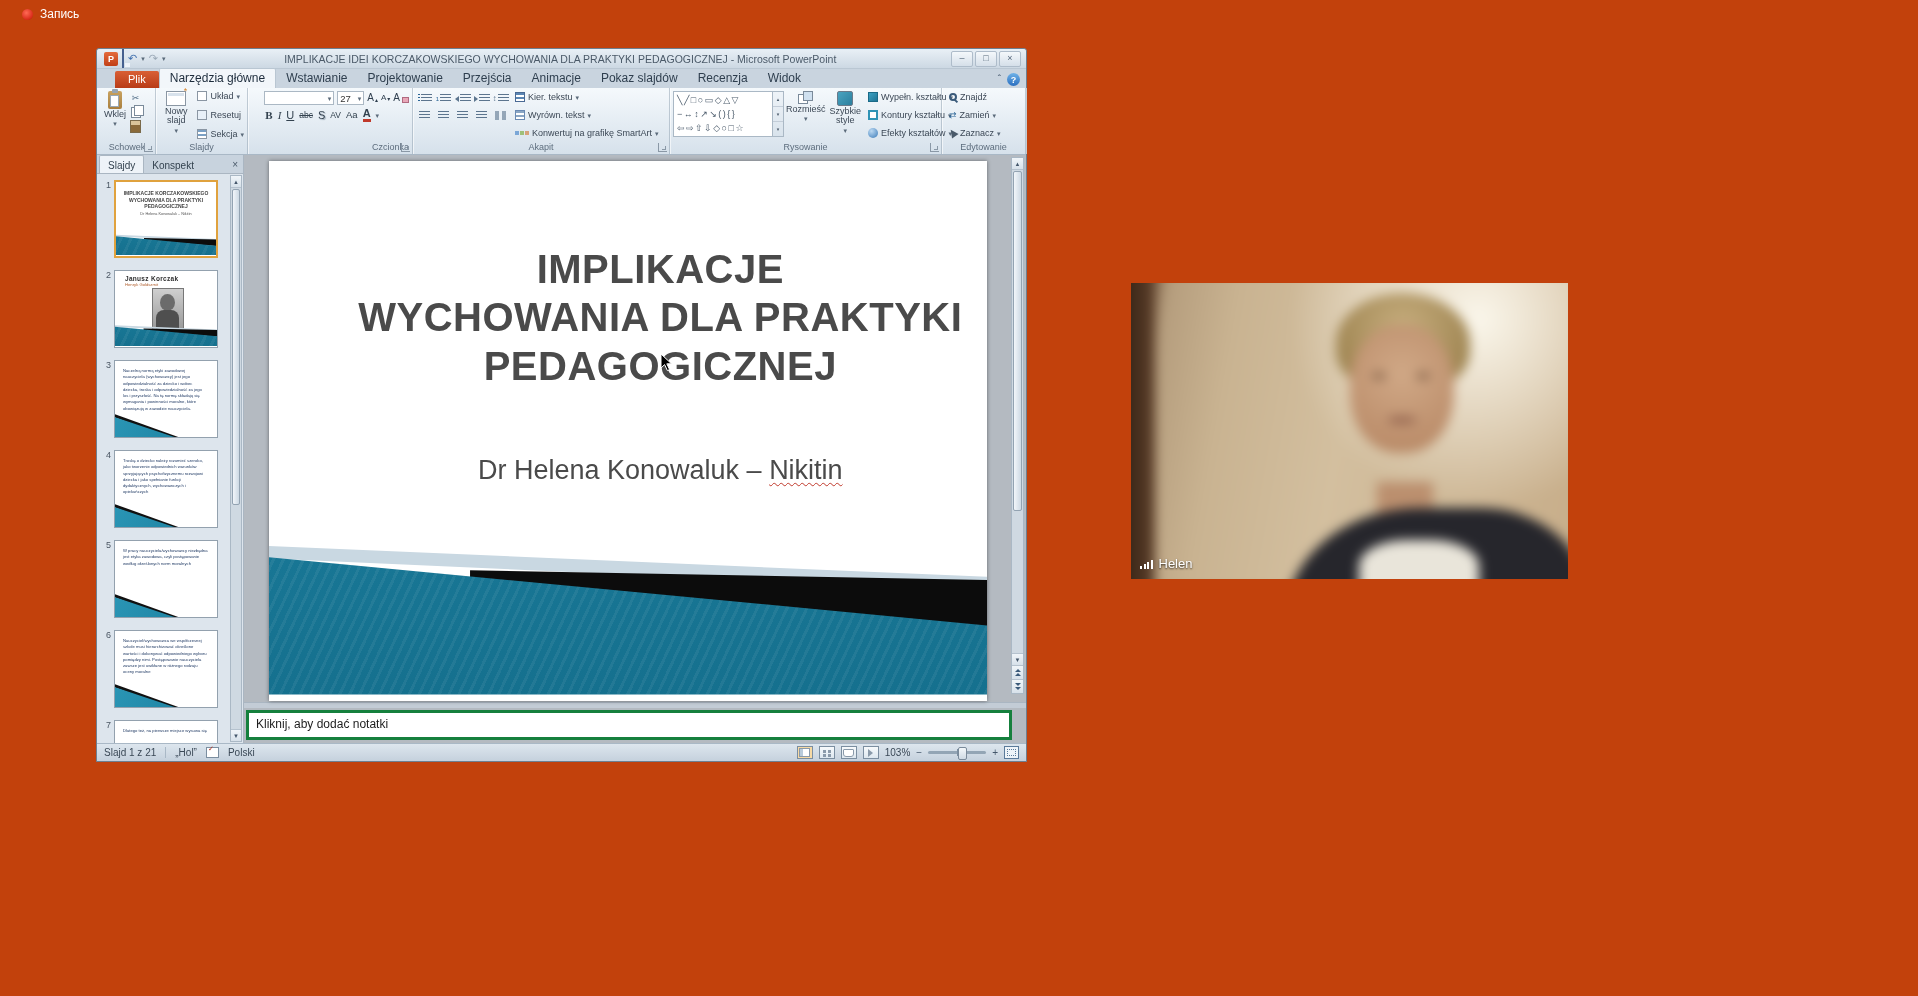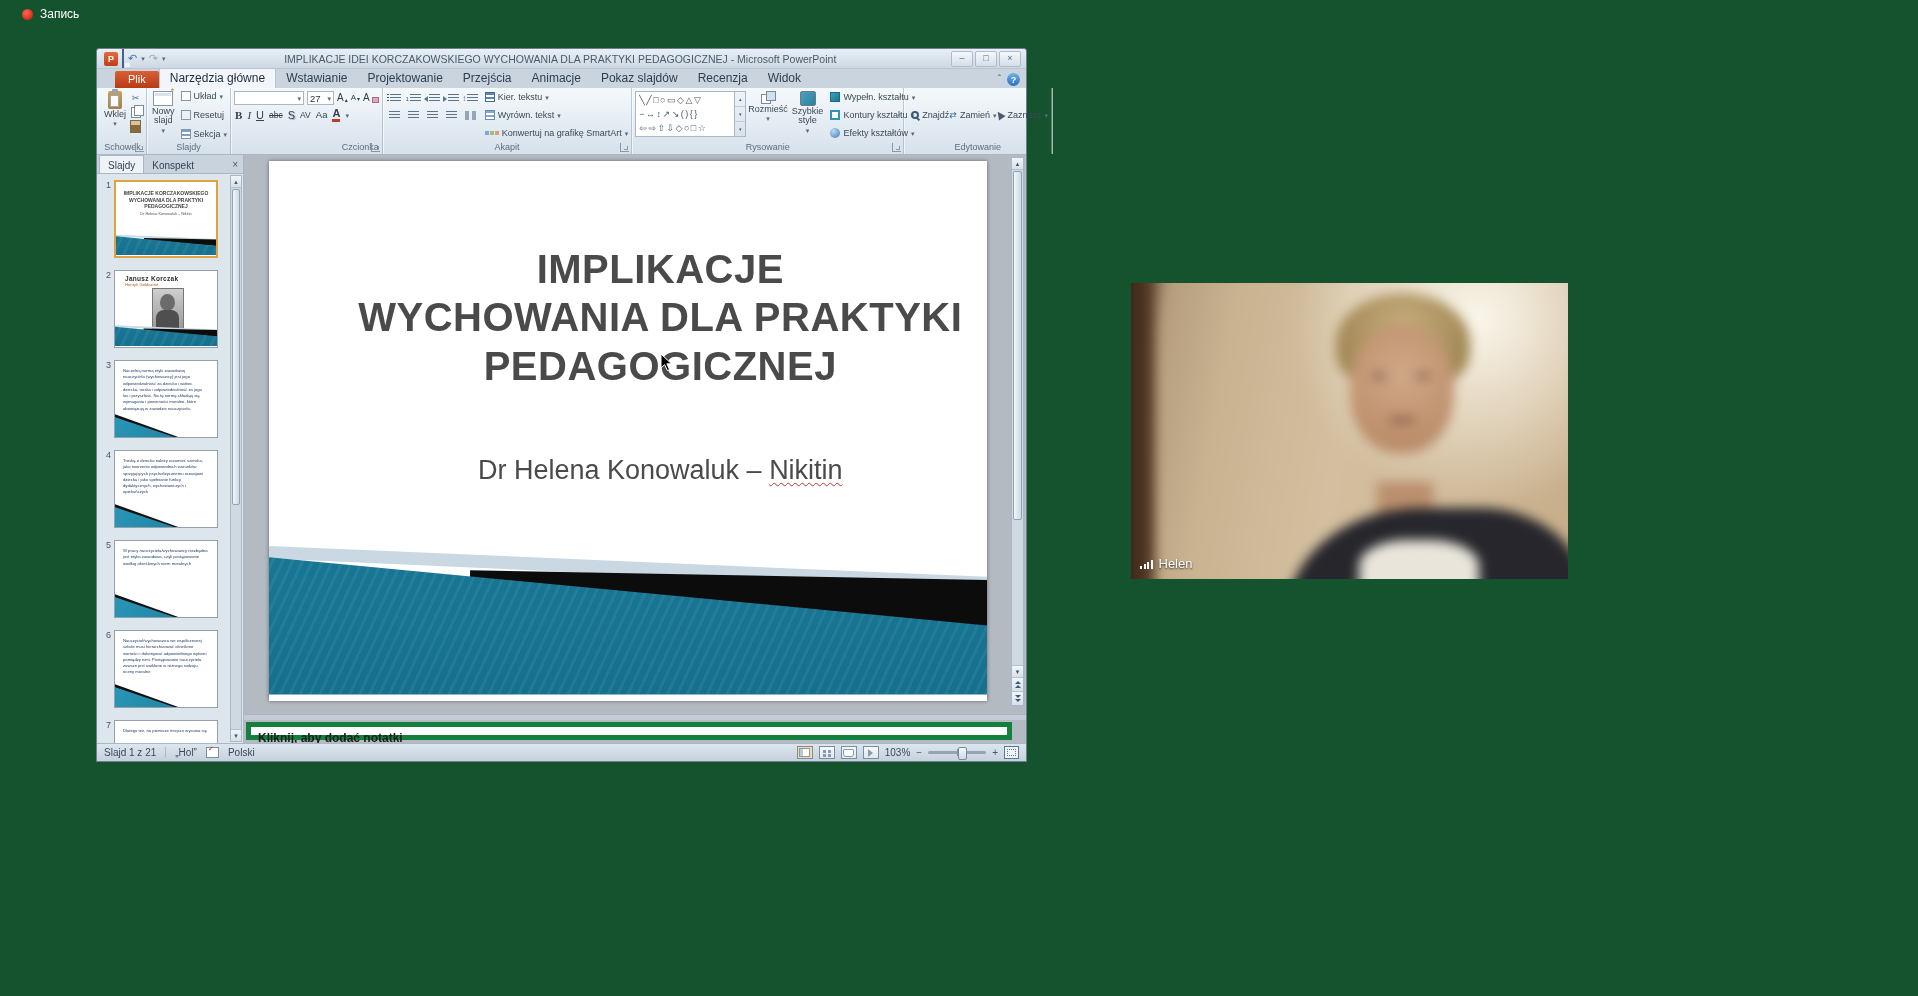--- a/index.html
+++ b/index.html
@@ -1,16 +1,16 @@
 <!DOCTYPE html>
 <html><head>
 <meta charset="utf-8">
 <style>
   html,body{margin:0;padding:0;background:#000;}
-  .stage{position:relative;width:1918px;height:996px;background:#14532d;font-family:"Liberation Sans",sans-serif;overflow:hidden;}
+  .stage{position:relative;width:1918px;height:996px;background:#c2410c;font-family:"Liberation Sans",sans-serif;overflow:hidden;}
 
   
   .rec{position:absolute;left:22px;top:7px;display:flex;align-items:center;gap:7px;color:#fff;font-size:12px;}
   .rec-dot{width:11px;height:11px;border-radius:50%;background:radial-gradient(circle at 40% 35%,#ff6a55,#d92b1a 70%,#8f1206);}
 
   
   .ppt{position:absolute;left:96px;top:48px;width:931px;height:714px;display:flex;flex-direction:column;
        background:#c9d4df;border:1px solid #6e7f90;border-radius:3px 3px 0 0;box-sizing:border-box;}
 
   .titlebar{height:19px;display:flex;align-items:center;background:linear-gradient(#e9f0f6,#ccd8e3);border-bottom:1px solid #bac7d3;padding:0 3px;border-radius:3px 3px 0 0;}
@@ -112,21 +112,21 @@
   .gal-btn:last-child{border-bottom:none;}
   .ic-arrange{width:15px;height:13px;position:relative;}
   .ic-arrange::before{content:"";position:absolute;left:0;bottom:0;width:8px;height:8px;background:#fff;border:1px solid #7a8a9a;}
   .ic-arrange::after{content:"";position:absolute;right:0;top:0;width:8px;height:8px;background:#cfe0ef;border:1px solid #7a8a9a;}
   .ic-qstyle{width:14px;height:13px;background:linear-gradient(135deg,#4aa3c0,#2b7f9e);border:1px solid #6a7a8a;border-radius:2px;}
   .draw-right{display:flex;flex-direction:column;justify-content:space-between;padding:3px 0 3px 5px;}
   .mic-fill{background:linear-gradient(135deg,#3ba0c2,#1f7595);border:1px solid #1a6a88;}
   .mic-outline{background:#fff;border:2px solid #2e93b5;}
   .mic-effects{border-radius:50%;background:radial-gradient(circle at 35% 30%,#bcd9f2,#3a7ab8);}
 
-  .edit-col{display:flex;flex-direction:row;justify-content:space-between;padding:3px 0 3px 4px;flex:1;}
+  .edit-col{display:flex;flex-direction:column;justify-content:space-between;padding:3px 0 3px 4px;flex:1;}
   .ic-find{width:8px;height:8px;border:2px solid #3a5a7a;border-radius:50%;position:relative;box-sizing:border-box;}
   .ic-find::after{content:"";position:absolute;right:-3px;bottom:-3px;width:4px;height:2px;background:#3a5a7a;transform:rotate(45deg);}
   .ic-replace{font-size:9px;color:#2a6496;line-height:1;}
   .ic-select{width:0;height:0;border-left:4px solid transparent;border-right:4px solid transparent;border-bottom:8px solid #4a5a6a;transform:rotate(-35deg);}
 
   
   .wbody{flex:1;display:flex;min-height:0;}
 
   
   .panel{width:147px;background:#dde5ed;border-right:1px solid #aab6c2;display:flex;flex-direction:column;box-sizing:border-box;}
@@ -172,21 +172,21 @@
   .slide-sub{position:absolute;left:11%;right:2%;top:54.5%;text-align:center;font-size:27px;color:#4a4a4a;}
   .nikitin{text-decoration:underline wavy #c0392b 1px;text-underline-offset:3px;}
   .vscroll{position:absolute;right:2px;top:2px;bottom:8px;width:13px;background:#cfd9e2;border:1px solid #aab8c5;display:flex;flex-direction:column;box-sizing:border-box;}
   .vtrack{flex:1;position:relative;}
   .vthumb{position:absolute;left:1px;right:1px;top:1px;height:70%;background:linear-gradient(to right,#f2f6fa,#cdd9e4);border:1px solid #93a3b2;border-radius:2px;}
   .navbtn{height:13px;display:flex;flex-direction:column;align-items:center;justify-content:center;border-top:1px solid #b5c2ce;background:linear-gradient(#f0f5f9,#d7e1ea);}
   .chev{width:0;height:0;border-left:3px solid transparent;border-right:3px solid transparent;margin:.5px 0;}
   .chev.up{border-bottom:3px solid #3a5a7a;}
   .chev.down{border-top:3px solid #3a5a7a;}
   .splitter{height:5px;background:#c3ccd6;border-top:1px solid #aab6c2;}
-  .notes{height:14px;background:#fff;border:5px solid #15803d;margin:2px 14px 3px 2px;font-size:12px;color:#1d1d1d;padding:4px 7px;box-sizing:border-box;font-weight:bold;}
+  .notes{height:30px;background:#fff;border:3px solid #15803d;margin:2px 14px 3px 2px;font-size:12px;color:#1d1d1d;padding:4px 7px;box-sizing:border-box;}
 
   
   .statusbar{height:17px;background:linear-gradient(#dde6ee,#c5d1dd);border-top:1px solid #a9b8c6;display:flex;align-items:center;font-size:10px;color:#3a4856;padding:0 7px;gap:9px;}
   .sb-sep{width:1px;height:11px;background:#a9b8c6;}
   .sb-book{width:11px;height:9px;background:#fff;border:1px solid #7b8ea0;position:relative;}
   .sb-book::after{content:"✓";position:absolute;left:1px;top:-3px;font-size:7px;color:#b03020;}
   .sb-right{margin-left:auto;display:flex;align-items:center;gap:6px;}
   .vi{width:16px;height:13px;border:1px solid #7b8ea0;background:linear-gradient(#f7fafc,#dde7ef);display:flex;align-items:center;justify-content:center;box-sizing:border-box;}
   .vi.sel{background:#f6d9a4;}
   .in-normal{width:9px;height:7px;border:1px solid #8a9aaa;background:linear-gradient(to right,#b9cbdb 0 3px,#fff 3px);}

